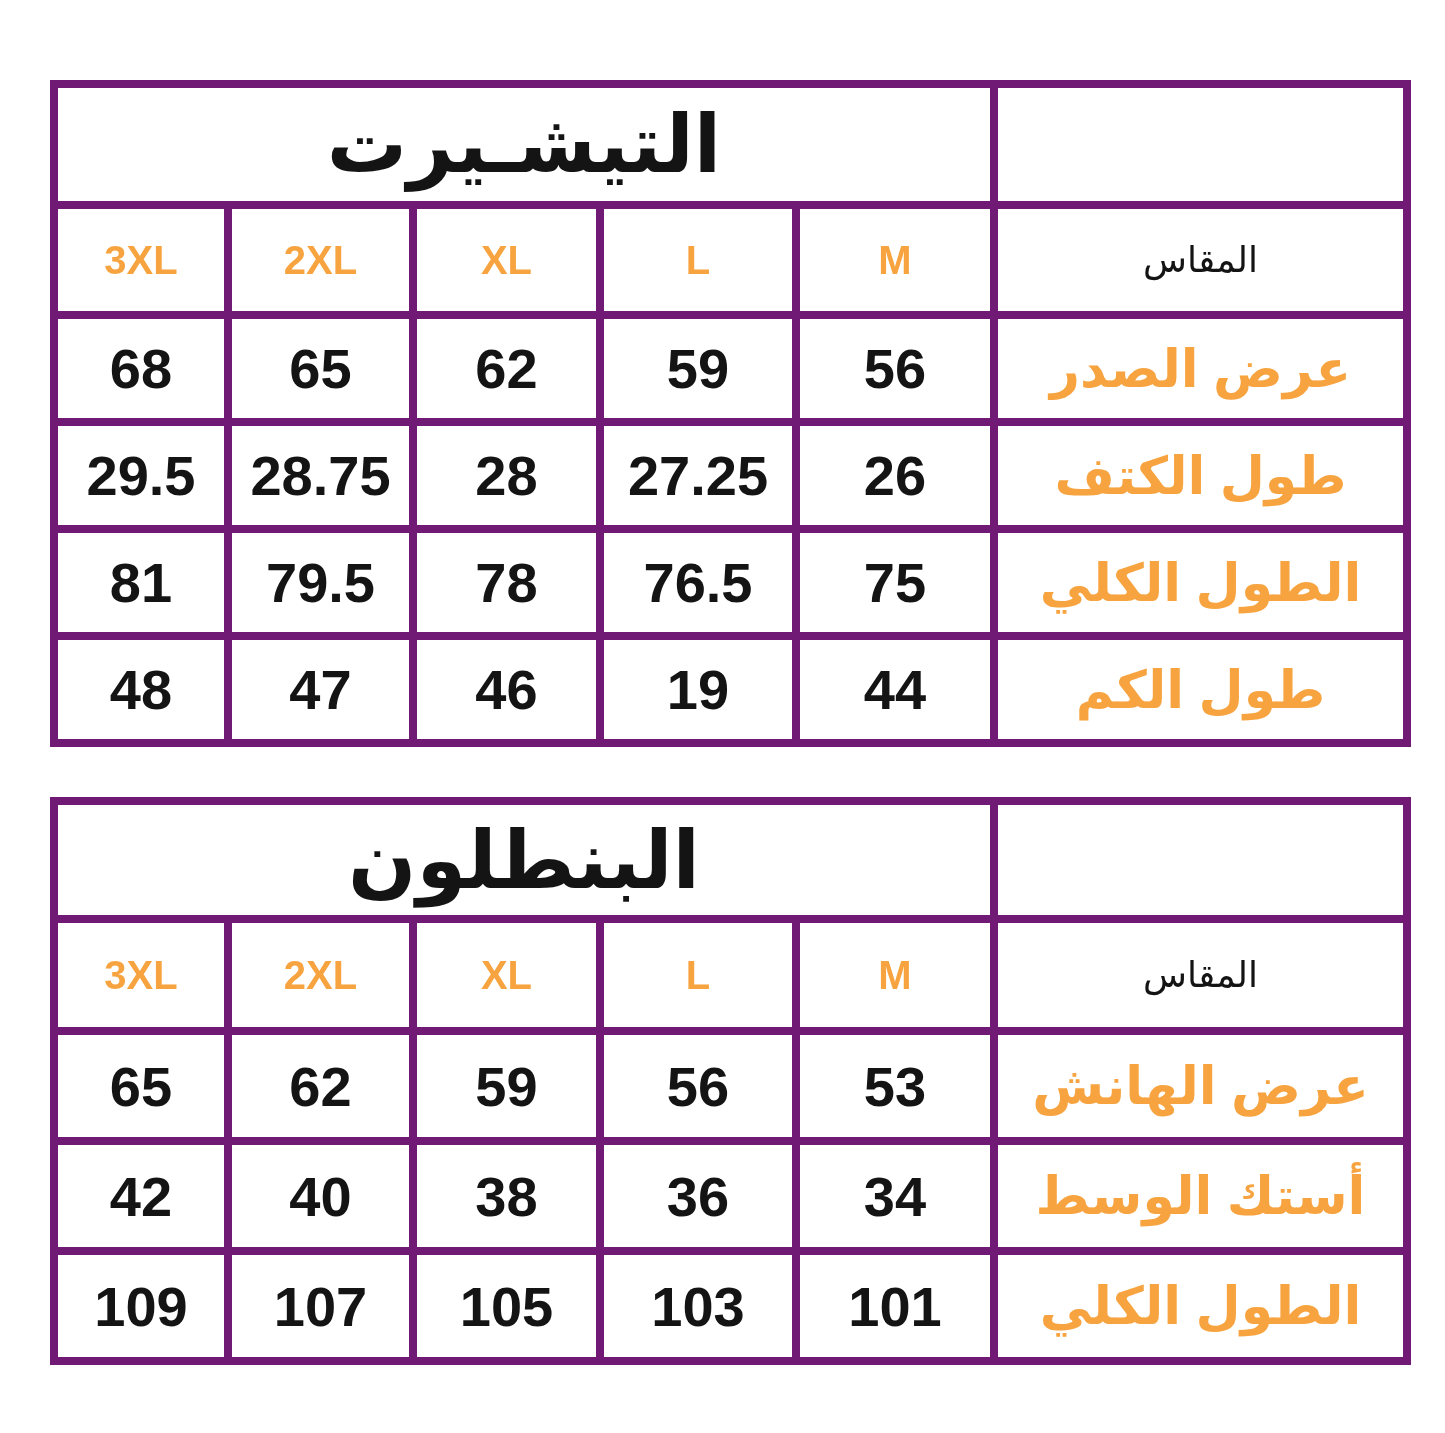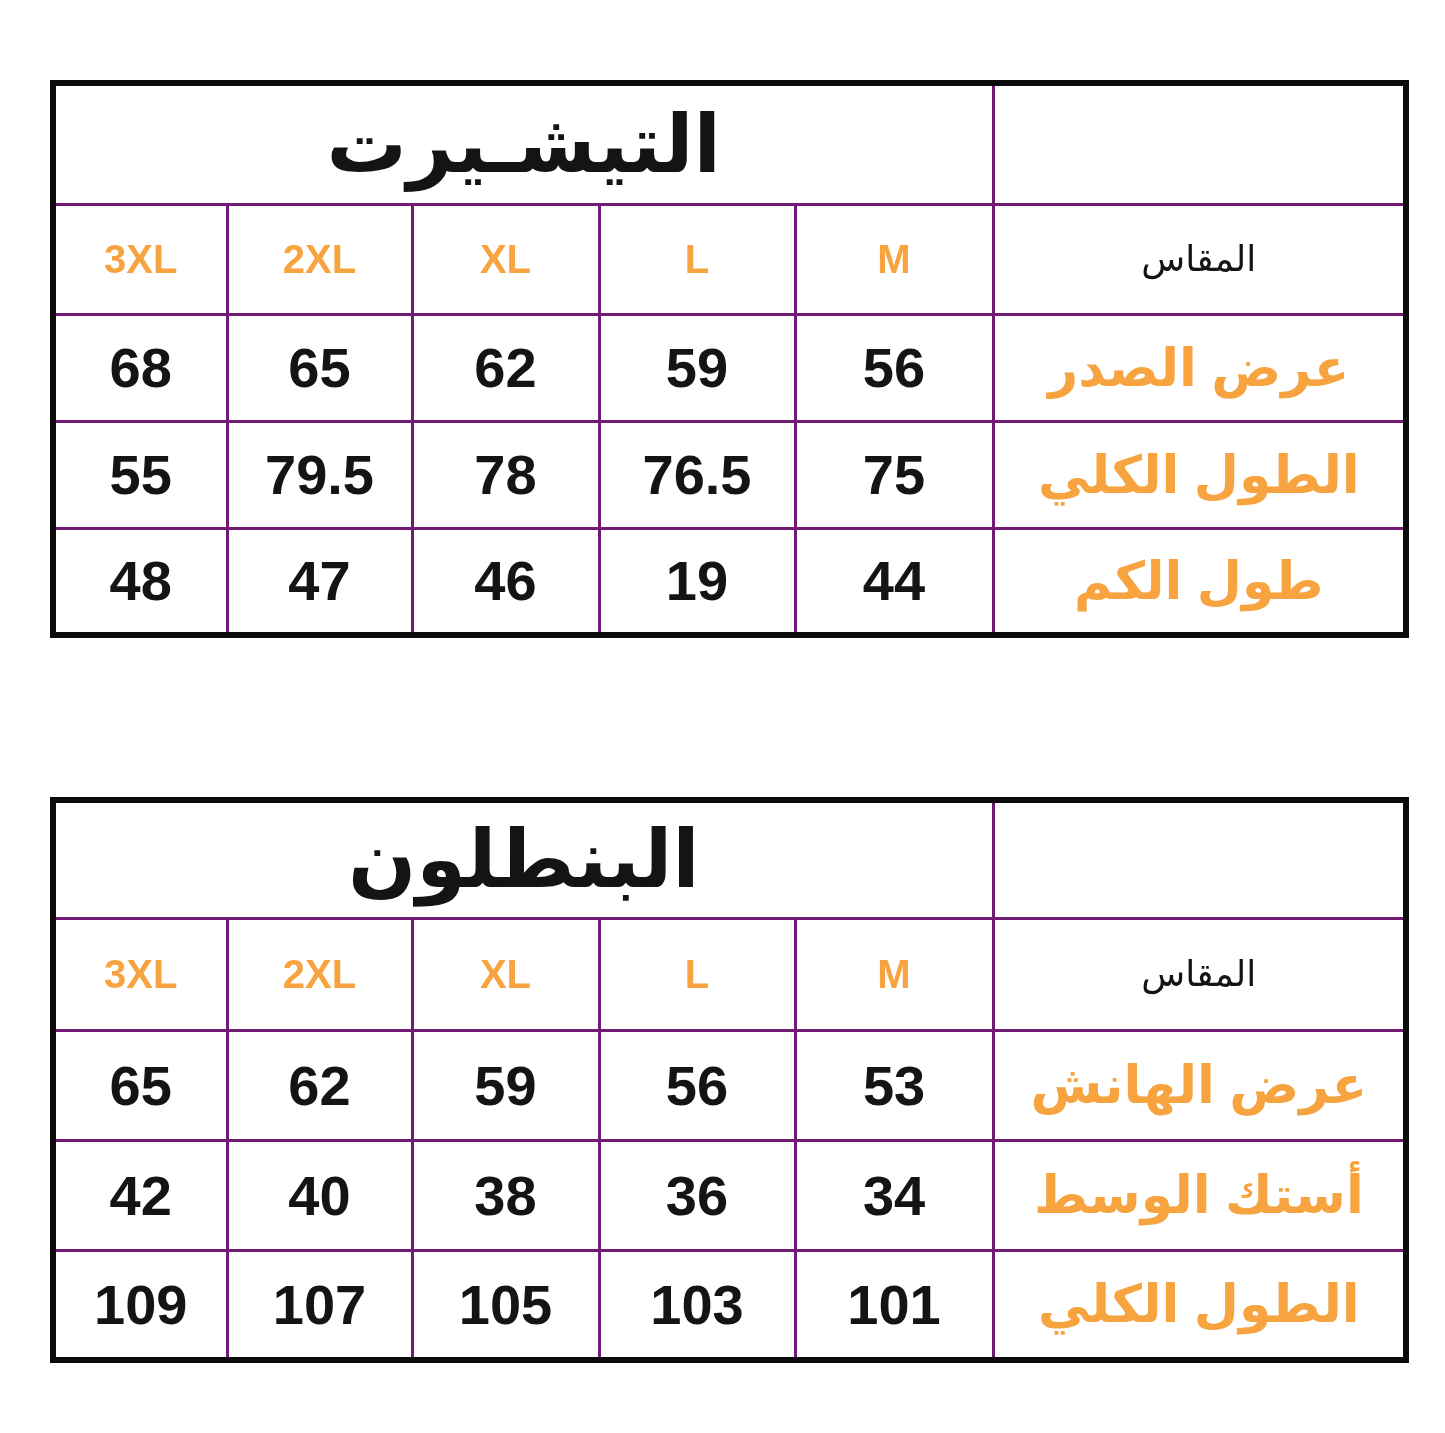--- a/index.html
+++ b/index.html
@@ -17,21 +17,21 @@
     left: 50px;
     width: 1353px;
     border-collapse: collapse;
     table-layout: fixed;
     background: #ffffff;
     border: 6px solid #0b0b0b;
   }
   #tshirt-table { top: 80px; }
   #pants-table  { top: 797px; padding-left: 16px; }
   table.size-table td {
-    border: 3px solid #701a75;
+    border: 8px solid #701a75;
     text-align: center;
     vertical-align: middle;
     padding: 0;
     overflow: hidden;
   }
   tr.title-row   { height: 121px; }
   tr.header-row  { height: 110px; }
   tr.data-row    { height: 107px; margin-top: 26px; }
   #pants-table tr.title-row  { height: 118px; }
   #pants-table tr.header-row { height: 112px; }
@@ -96,21 +96,29 @@
   </tr>
   <tr class="data-row">
     <td class="value-cell">68</td>
     <td class="value-cell">65</td>
     <td class="value-cell">62</td>
     <td class="value-cell">59</td>
     <td class="value-cell">56</td>
     <td class="row-label" dir="rtl">عرض الصدر</td>
   </tr>
   <tr class="data-row">
-    <td class="value-cell">55</td>
+    <td class="value-cell">29.5</td>
+    <td class="value-cell">28.75</td>
+    <td class="value-cell">28</td>
+    <td class="value-cell">27.25</td>
+    <td class="value-cell">26</td>
+    <td class="row-label" dir="rtl">طول الكتف</td>
+  </tr>
+  <tr class="data-row">
+    <td class="value-cell">81</td>
     <td class="value-cell">79.5</td>
     <td class="value-cell">78</td>
     <td class="value-cell">76.5</td>
     <td class="value-cell">75</td>
     <td class="row-label" dir="rtl">الطول الكلي</td>
   </tr>
   <tr class="data-row">
     <td class="value-cell">48</td>
     <td class="value-cell">47</td>
     <td class="value-cell">46</td>

